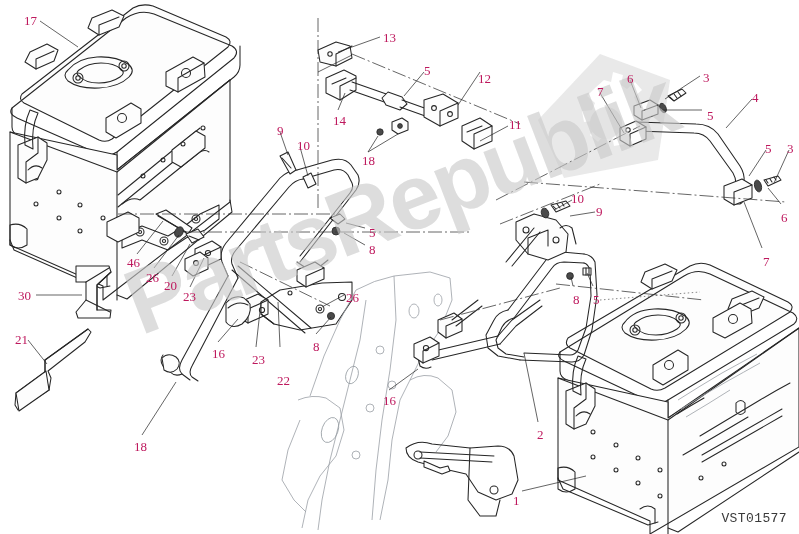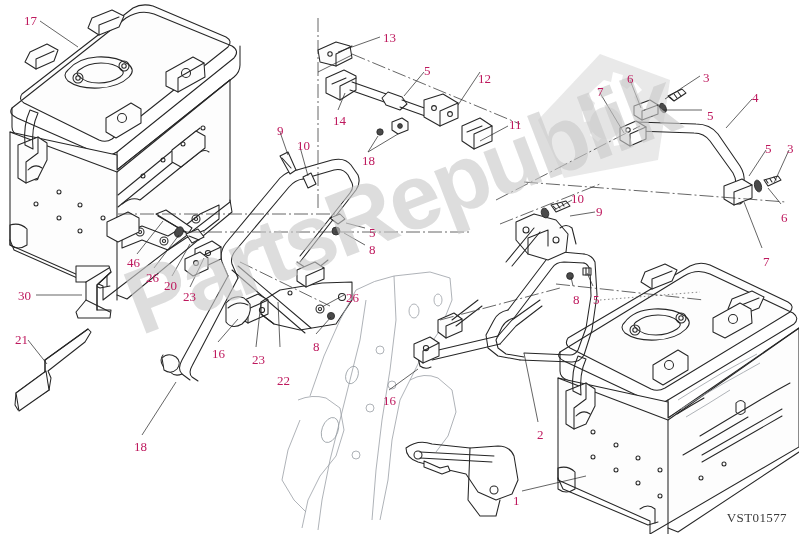--- a/index.html
+++ b/index.html
@@ -4,21 +4,21 @@
 <title>Parts Diagram VST01577</title>
 <style>
   html,body{margin:0;padding:0;background:#ffffff;}
   body{width:799px;height:534px;overflow:hidden;
        font-family:"Liberation Sans","DejaVu Sans",sans-serif;}
   #stage{position:relative;width:799px;height:534px;background:#fff;}
   #stage svg{position:absolute;left:0;top:0;}
   .lbl{position:absolute;font-size:13px;color:#be185d;font-family:"Liberation Serif","DejaVu Serif",serif;
        white-space:nowrap;line-height:1;}
   #partcode{position:absolute;right:12px;bottom:8px;font-size:13px;color:#3a3a3a;
-            font-family:Liberation Serif, serif;letter-spacing:.4px;}
+            font-family:Liberation Mono, monospace;letter-spacing:.4px;}
   .wm{position:absolute;pointer-events:none;}
   #wm-text{left:-10px;top:150px;width:820px;transform:rotate(-21deg);
            font-size:92px;font-weight:bold;color:#c9c9c9;opacity:.62;
            font-family:"Liberation Sans","DejaVu Sans",sans-serif;
            letter-spacing:-3px;text-align:center;}
   #wm-gear{left:520px;top:50px;width:160px;height:140px;opacity:.55;}
 </style>
 </head>
 <body>
 

